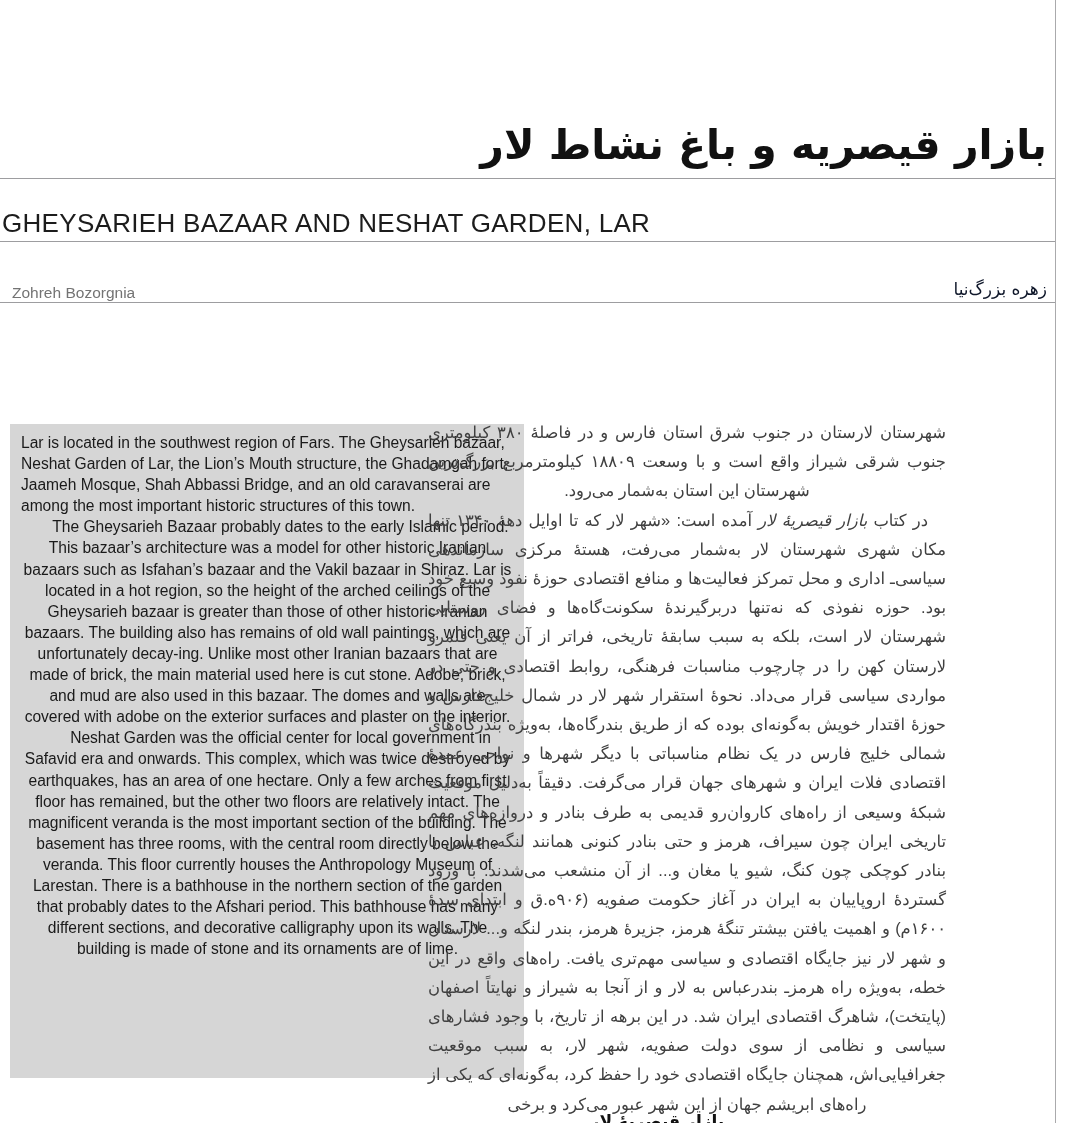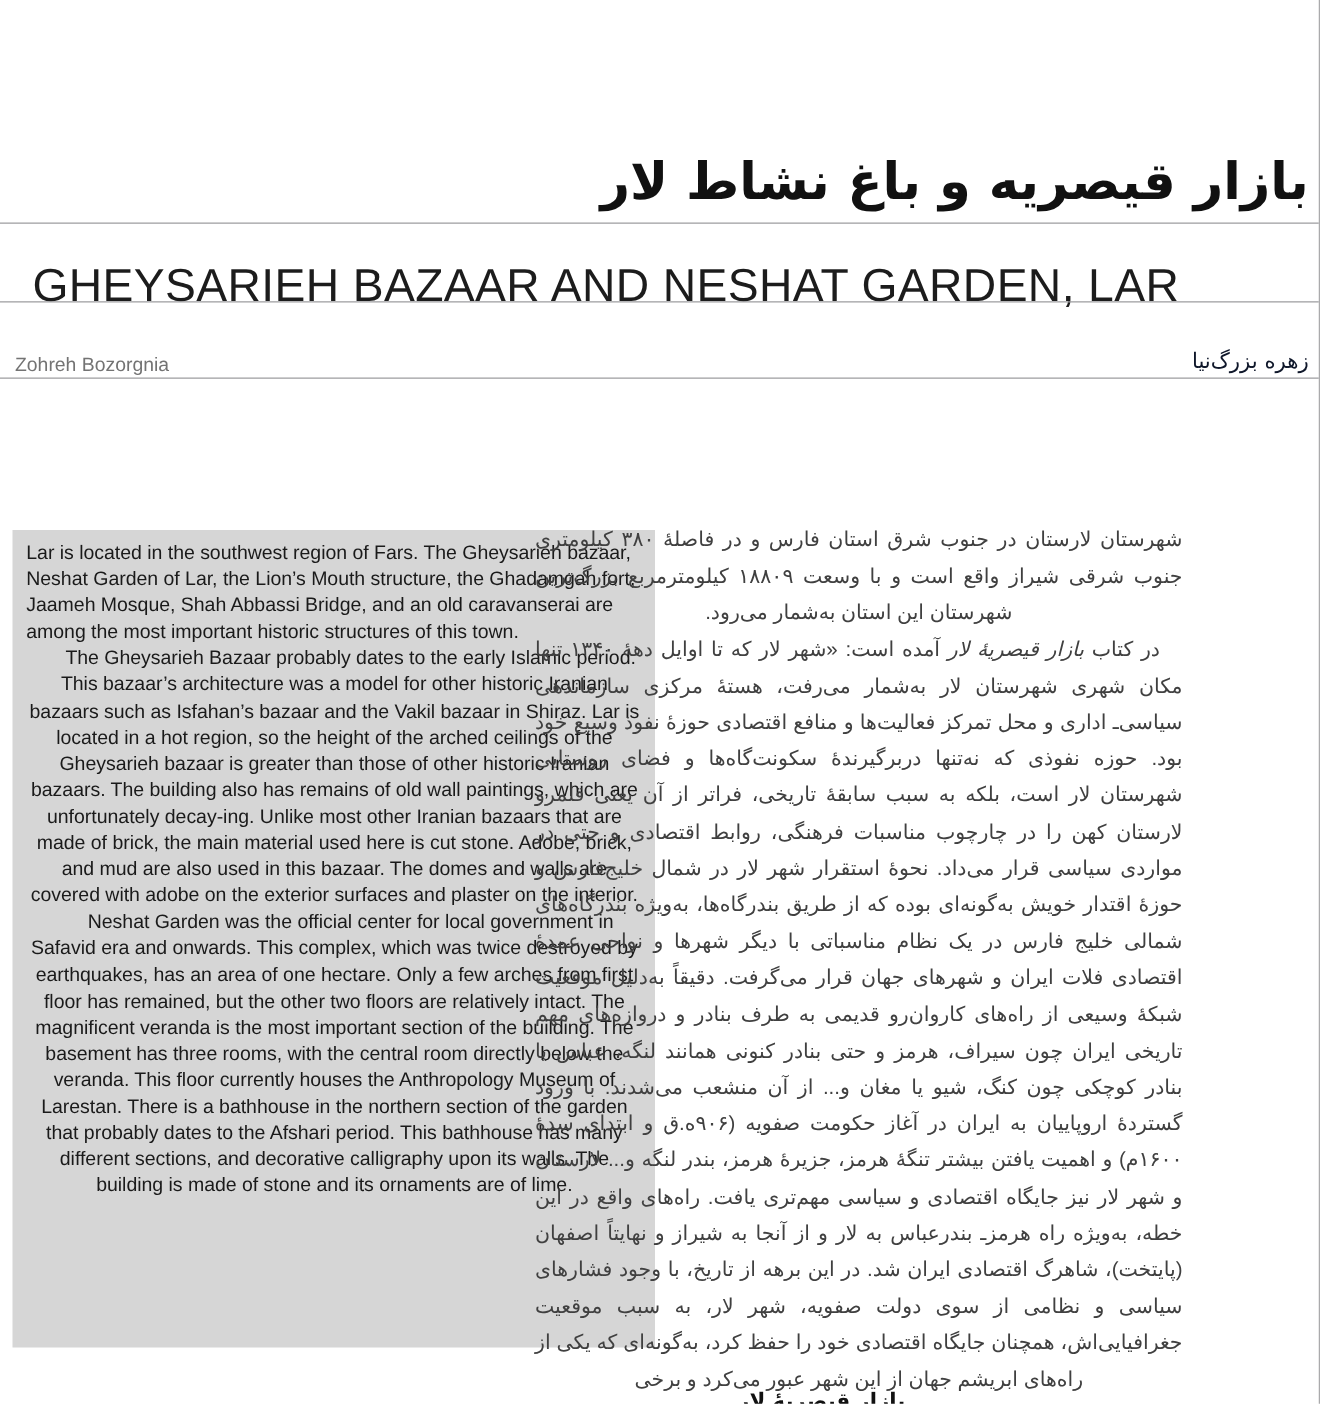--- a/index.html
+++ b/index.html
@@ -64,23 +64,23 @@
     position: absolute;
     background: #9d9da0;
     height: 1px;
   }
   .rule-1 { left: 0;  top: 178px; width: 1055px; }
   .rule-2 { left: 0;  top: 241px; width: 1055px; }
   .rule-3 { left: 0;  top: 302px; width: 1055px; }
 
   .title-en {
     position: absolute;
-    left: 26px;
+    left: 2px;
     top: 210px;
-    font-size: 37px;
+    font-size: 26px;
     font-weight: 400;
     letter-spacing: 0.3px;
     line-height: 1;
     color: #1c1c1c;
     white-space: nowrap;
   }
 
   .author-en {
     position: absolute;
     left: 12px;

